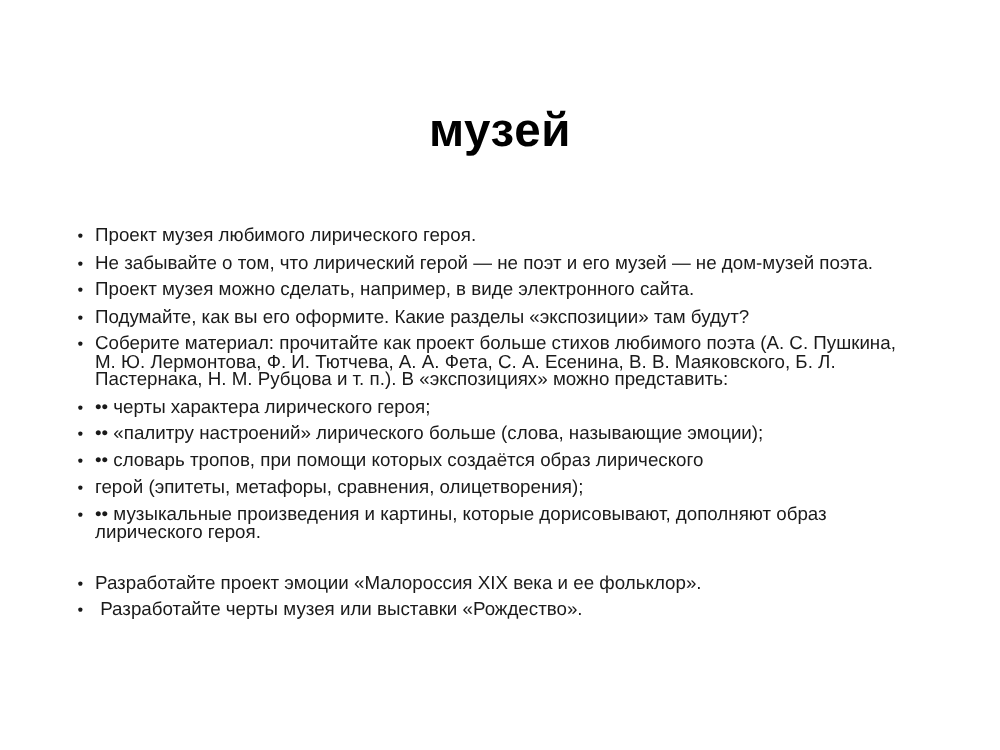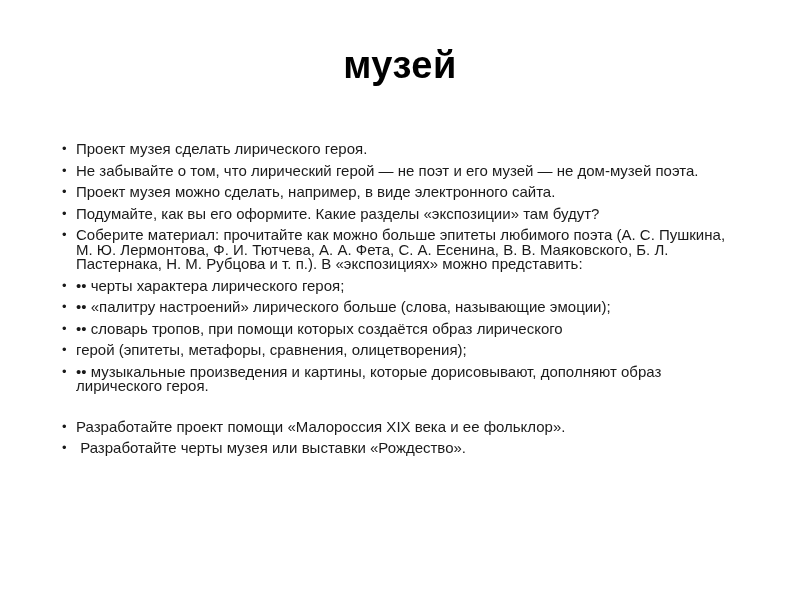--- a/index.html
+++ b/index.html
@@ -9,21 +9,21 @@
     background: #ffffff;
     overflow: hidden;
     font-family: "Liberation Sans", sans-serif;
   }
   .slide {
     position: relative;
     width: 800px; height: 600px;
     background: #ffffff;
   }
   .slide-title {
-    margin-top: 44px;
+    margin-top: 84px;
     text-align: center;
     font-size: 38px;
     line-height: 42px;
     font-weight: bold;
     color: #000000;
     letter-spacing: 0.5px;
   }
   .bullet-list {
     margin-top: 56px;
     padding-left: 62px;
@@ -56,37 +56,37 @@
 <body>
 
 <div class="slide">
 
   <h1 class="slide-title">музей</h1>
 
   <ul class="bullet-list">
 
     <li class="bullet-item">
       <span class="bullet-marker">•</span>
-      <span class="bullet-text">Проект музея сделать лирического героя.</span>
+      <span class="bullet-text">Проект музея любимого лирического героя.</span>
     </li>
     <li class="bullet-item">
       <span class="bullet-marker">•</span>
       <span class="bullet-text">Не забывайте о том, что лирический герой — не поэт и его музей — не дом-музей поэта.</span>
     </li>
     <li class="bullet-item">
       <span class="bullet-marker">•</span>
       <span class="bullet-text">Проект музея можно сделать, например, в виде электронного сайта.</span>
     </li>
     <li class="bullet-item">
       <span class="bullet-marker">•</span>
       <span class="bullet-text">Подумайте, как вы его оформите. Какие разделы «экспозиции» там будут?</span>
     </li>
     <li class="bullet-item">
       <span class="bullet-marker">•</span>
-      <span class="bullet-text">Соберите материал: прочитайте как можно больше эпитеты любимого поэта (А. С. Пушкина, М. Ю. Лермонтова, Ф. И. Тютчева, А. А. Фета, С. А. Есенина, В. В. Маяковского, Б. Л. Пастернака, Н. М. Рубцова и т. п.). В «экспозициях» можно представить:</span>
+      <span class="bullet-text">Соберите материал: прочитайте как проект больше стихов любимого поэта (А. С. Пушкина, М. Ю. Лермонтова, Ф. И. Тютчева, А. А. Фета, С. А. Есенина, В. В. Маяковского, Б. Л. Пастернака, Н. М. Рубцова и т. п.). В «экспозициях» можно представить:</span>
     </li>
     <li class="bullet-item">
       <span class="bullet-marker">•</span>
       <span class="bullet-text">•• черты характера лирического героя;</span>
     </li>
     <li class="bullet-item">
       <span class="bullet-marker">•</span>
       <span class="bullet-text">•• «палитру настроений» лирического больше (слова, называющие эмоции);</span>
     </li>
     <li class="bullet-item">
@@ -99,21 +99,21 @@
     </li>
     <li class="bullet-item">
       <span class="bullet-marker">•</span>
       <span class="bullet-text">•• музыкальные произведения и картины, которые дорисовывают, дополняют образ лирического героя.</span>
     </li>
 
     <li class="group-spacer"></li>
 
     <li class="bullet-item">
       <span class="bullet-marker">•</span>
-      <span class="bullet-text">Разработайте проект помощи «Малороссия XIX века и ее фольклор».</span>
+      <span class="bullet-text">Разработайте проект эмоции «Малороссия XIX века и ее фольклор».</span>
     </li>
     <li class="bullet-item">
       <span class="bullet-marker">•</span>
       <span class="bullet-text"> Разработайте черты музея или выставки «Рождество».</span>
     </li>
 
   </ul>
 </div>
 
 </body></html>

